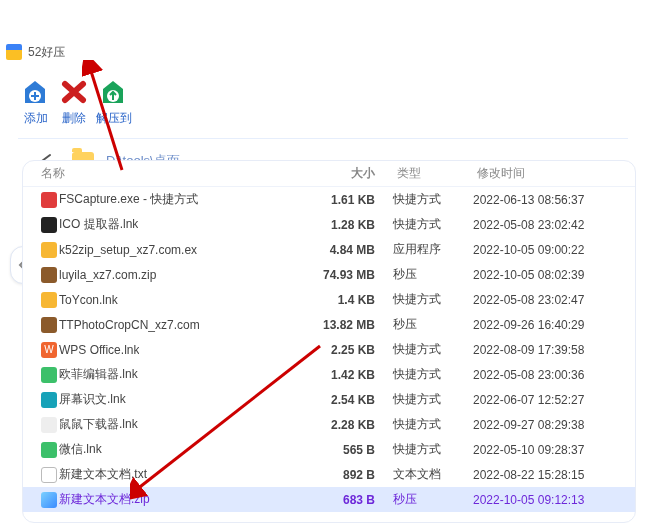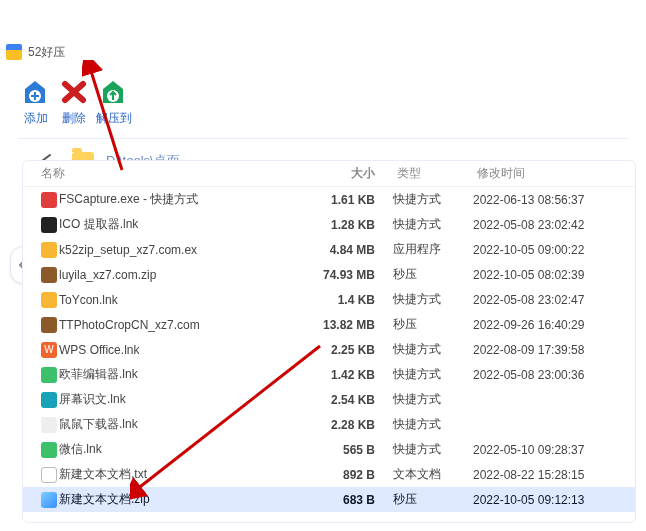--- a/index.html
+++ b/index.html
@@ -29,37 +29,37 @@
   .divider { height: 1px; background: #e6eefc; margin: 0 18px; }
   .path-row {
     display: flex; align-items: center; gap: 12px; padding: 10px 12px 14px 36px;
   }
   .back-btn { width: 24px; height: 24px; display:flex; align-items:center; justify-content:center; cursor:pointer; }
   .folder-icon { width: 22px; height: 18px; background:#ffd25e; border-radius:3px; position:relative; }
   .folder-icon::before{content:"";position:absolute;top:-4px;left:0;width:10px;height:4px;background:#ffd25e;border-radius:2px 2px 0 0;}
   .path-text { color: #6a8bc8; font-size: 13px; }
   .panel {
     position:absolute; left:22px; right:10px; top:160px; bottom:8px;
-    border:1px solid #e7ecf7; border-radius:6px; background:#fff;
+    border:1px solid #e7ecf7; border-radius:12px; background:#fff;
     display:flex; flex-direction:column; overflow:hidden;
   }
   .colh {
     display:flex; align-items:center; height:26px; color:#888; font-size:12px;
     padding: 4px 0; border-bottom:1px solid #eef2fa;
   }
   .colh > div { padding: 0 4px; }
   .c-name { width: 280px; padding-left: 18px !important; }
   .c-size { width: 90px;  text-align: right; padding-right: 18px !important; font-weight: bold; }
   .c-type { width: 80px; }
   .c-date { flex:1; }
   .rows { flex:1; overflow-y:auto; }
   .row {
     display:flex; align-items:center; height:25px; font-size:12px; color:#444;
   }
-  .row.sel { background:#dfe9ff; color:#0f172a; }
+  .row.sel { background:#dfe9ff; color:#6d28d9; }
   .row .c-name { display:flex; align-items:center; gap:2px; }
   .row .c-name .name-text { white-space:nowrap; overflow:hidden; text-overflow:ellipsis; }
   .ficon { width:16px; height:16px; border-radius:3px; flex:0 0 16px; }
   .ic-generic{background:#eee;}
   .ic-red{background:#e03c3c;}
   .ic-black{background:#222;}
   .ic-yellow{background:#f7b733;}
   .ic-brown{background:#8b5a2b;}
   .ic-orange{background:#f0652f;color:#fff;font-size:10px;line-height:16px;text-align:center;}
   .ic-green{background:#3cc06a;}
@@ -212,28 +212,30 @@
         <div class="c-type">快捷方式</div>
         <div class="c-date">2022-05-08 23:00:36</div>
       </div>
       <div class="row">
         <div class="c-name">
           <span class="ficon ic-teal"></span>
           <span class="name-text">屏幕识文.lnk</span>
         </div>
         <div class="c-size">2.54 KB</div>
         <div class="c-type">快捷方式</div>
+        <div class="c-date">2022-06-07 12:52:27</div>
       </div>
       <div class="row">
         <div class="c-name">
           <span class="ficon ic-generic"></span>
           <span class="name-text">鼠鼠下载器.lnk</span>
         </div>
         <div class="c-size">2.28 KB</div>
         <div class="c-type">快捷方式</div>
+        <div class="c-date">2022-09-27 08:29:38</div>
       </div>
       <div class="row">
         <div class="c-name">
           <span class="ficon ic-green"></span>
           <span class="name-text">微信.lnk</span>
         </div>
         <div class="c-size">565 B</div>
         <div class="c-type">快捷方式</div>
         <div class="c-date">2022-05-10 09:28:37</div>
       </div>

